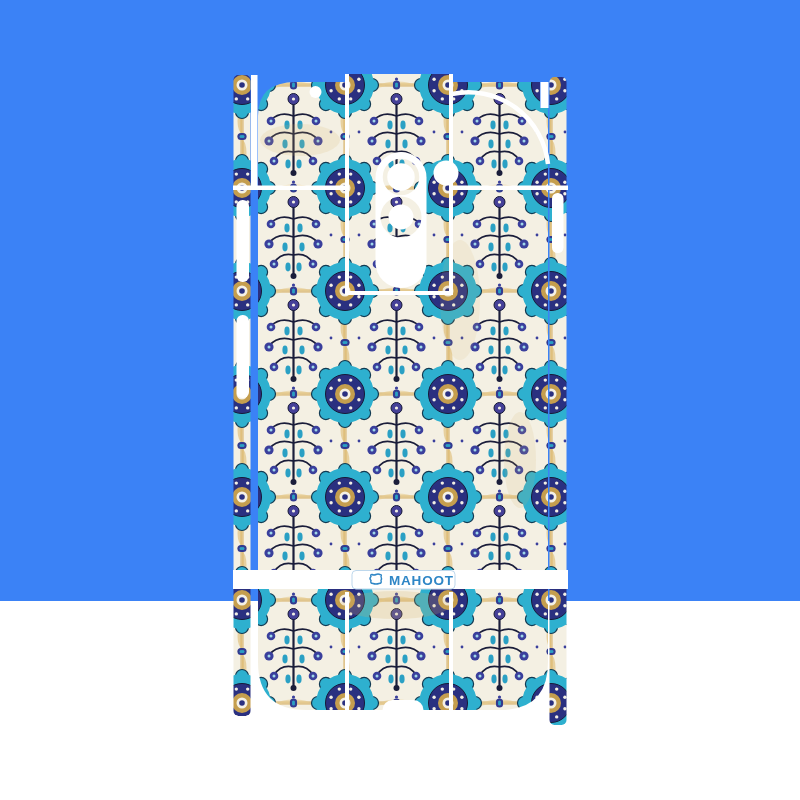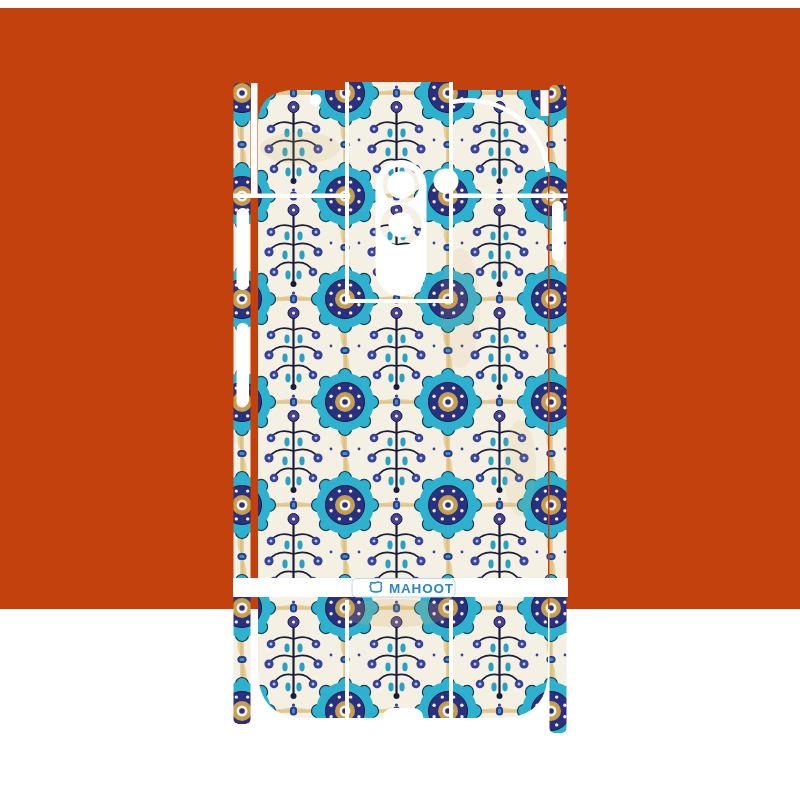--- a/index.html
+++ b/index.html
@@ -1,21 +1,21 @@
 <!DOCTYPE html>
 <html><head>
 <meta charset="utf-8">
 <style>
   html,body{margin:0;padding:0;}
   body{
     width:800px;height:800px;background:#ffffff;
     font-family:"Liberation Sans", sans-serif;
     overflow:hidden;
   }
-  .stage{position:relative;width:800px;height:601px;background:#c2410c;margin-top:8px;}
+  .stage{position:relative;width:800px;height:601px;background:#3b82f6;}
   svg{display:block;}
   .wordmark{
     font-family:"Liberation Sans", sans-serif;
     font-size:13.5px;
     font-weight:bold;
     letter-spacing:0.8px;
   }
 </style>
 </head>
 <body>

